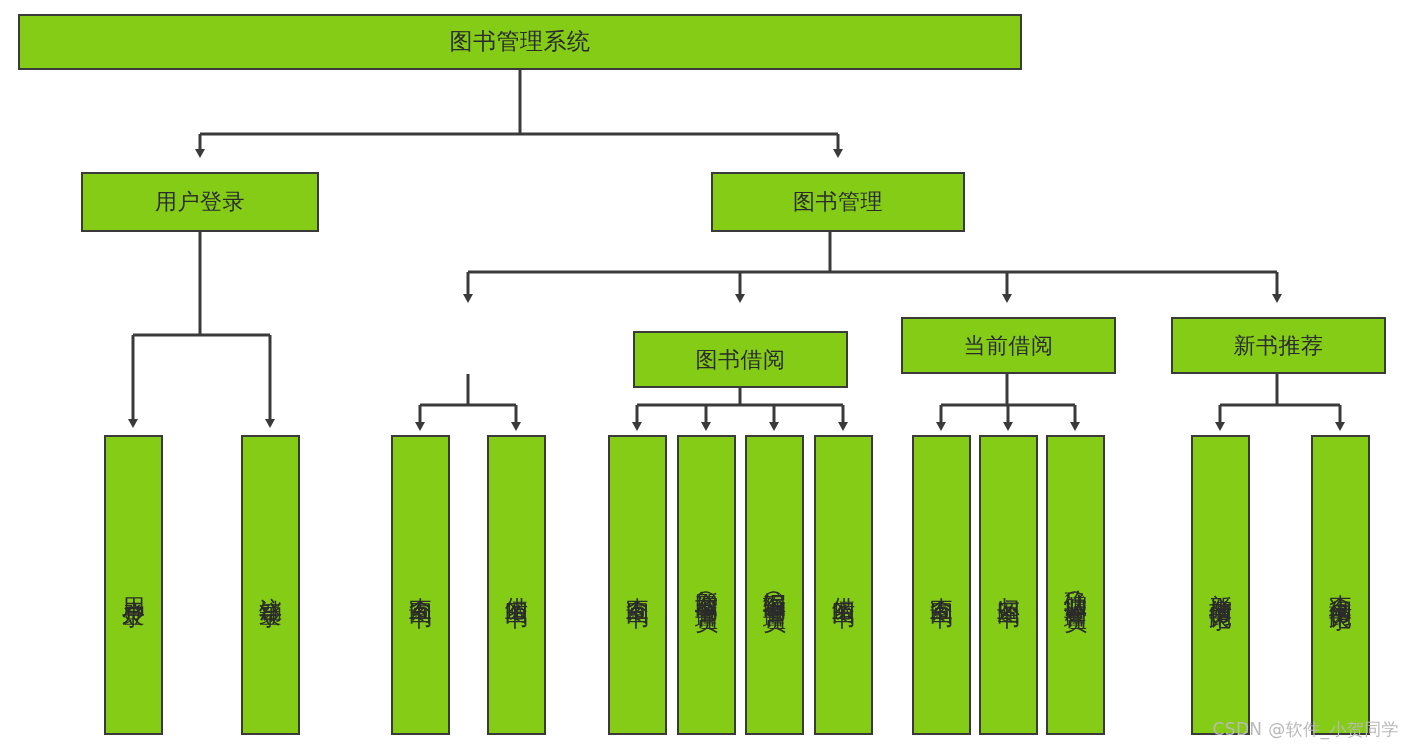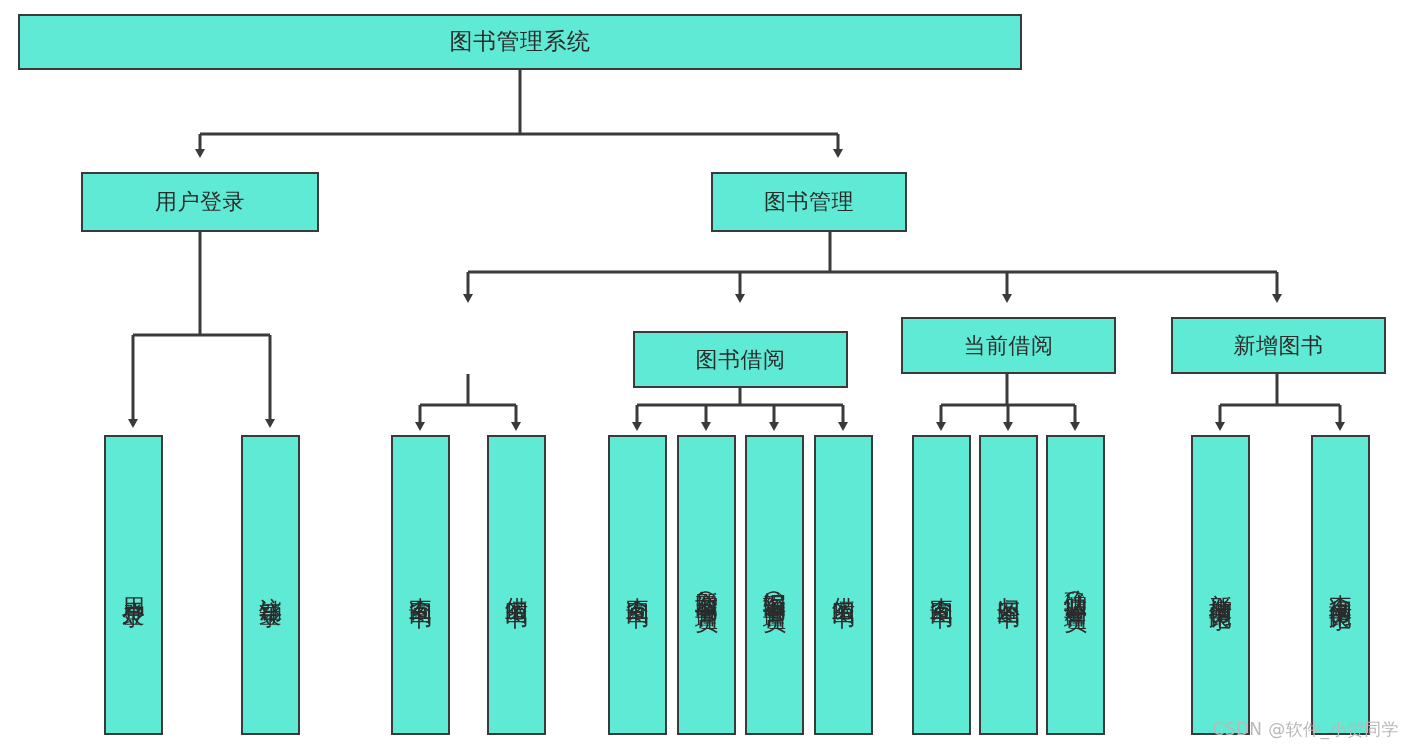--- a/index.html
+++ b/index.html
@@ -22,21 +22,21 @@
   svg#edges {
     position: absolute;
     left: 0;
     top: 0;
     width: 1405px;
     height: 747px;
   }
   .node {
     position: absolute;
     box-sizing: border-box;
-    background: #5eead4;
+    background: #84cc16;
     border: 2px solid #3a3a3a;
     display: flex;
     align-items: center;
     justify-content: center;
     overflow: hidden;
   }
   .node-label {
     color: #2b2b2b;
     text-align: center;
     line-height: 1.18;
@@ -124,32 +124,32 @@
     </g>
   </svg>
 
   <div class="node horizontal root" style="left:18px; top:14px; width:1004px; height:56px;">
     <span class="node-label">图书管理系统</span>
   </div>
 
   <div class="node horizontal" style="left:81px; top:172px; width:238px; height:60px;">
     <span class="node-label">用户登录</span>
   </div>
-  <div class="node horizontal" style="left:711px; top:172px; width:196px; height:60px;">
+  <div class="node horizontal" style="left:711px; top:172px; width:254px; height:60px;">
     <span class="node-label">图书管理</span>
   </div>
 
   <div class="node horizontal" style="left:633px; top:331px; width:215px; height:57px;">
     <span class="node-label">图书借阅</span>
   </div>
   <div class="node horizontal" style="left:901px; top:317px; width:215px; height:57px;">
     <span class="node-label">当前借阅</span>
   </div>
   <div class="node horizontal" style="left:1171px; top:317px; width:215px; height:57px;">
-    <span class="node-label">新增图书</span>
+    <span class="node-label">新书推荐</span>
   </div>
 
   <div class="node vertical" style="left:104px; top:435px; width:59px; height:300px;">
     <span class="node-label">用户登录</span>
   </div>
   <div class="node vertical" style="left:241px; top:435px; width:59px; height:300px;">
     <span class="node-label">注销登录</span>
   </div>
 
   <div class="node vertical" style="left:391px; top:435px; width:59px; height:300px;">

